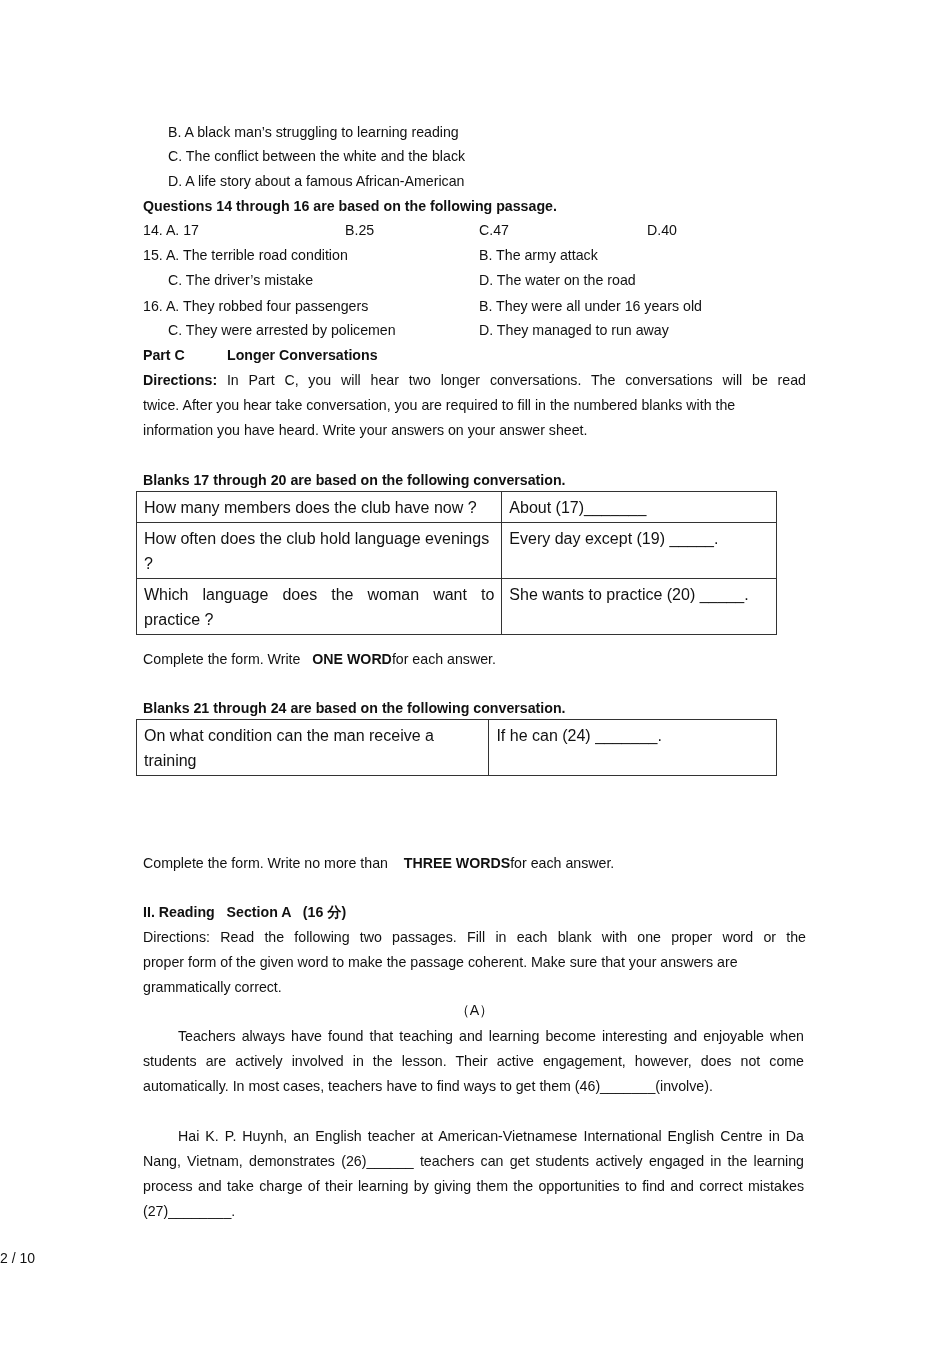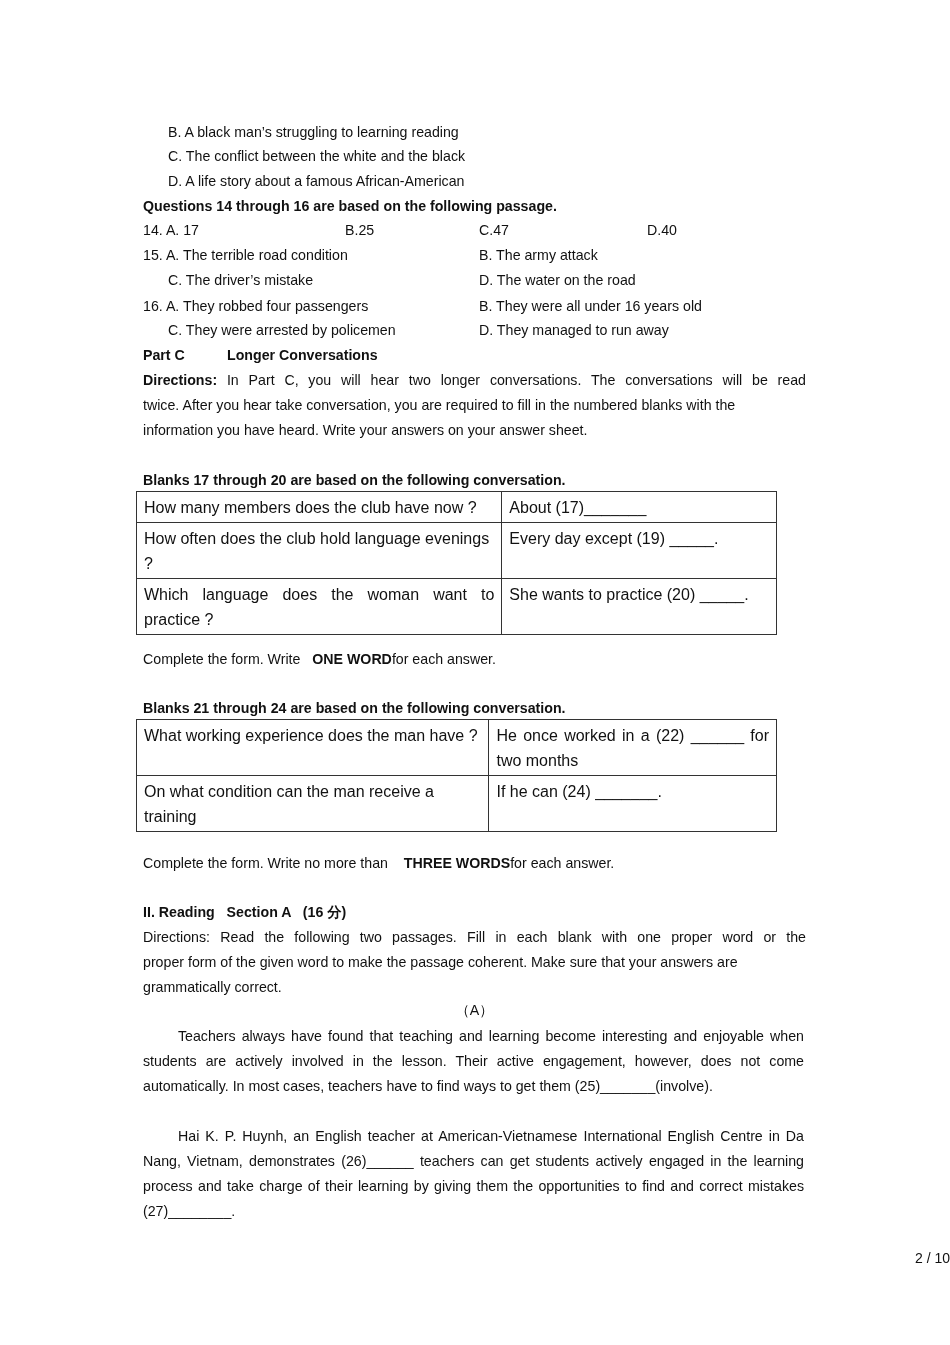--- a/index.html
+++ b/index.html
@@ -16,21 +16,21 @@
     table.form {
       position: absolute; border-collapse: collapse; width: 641px; left: -7px;
       font-size: 16px;
     }
     table.form td {
       border: 1px solid #333; padding: 3px 7px 2px 7px; vertical-align: top; line-height: 25px;
     }
     .note { position: absolute; white-space: nowrap; line-height: 20px; }
     .para { position: absolute; width: 661px; line-height: 25px; text-align: justify; }
     .para .first { text-indent: 35px; }
-    .page-num { position: absolute; left: 0; width: 950px; top: 1250px; text-align: right; font-size: 14px; }
+    .page-num { position: absolute; left: 0; width: 950px; top: 1250px; text-align: left; font-size: 14px; }
   </style>
 </head>
 <body>
 
 <div class="page">
 
   <div class="line ind" style="top:2px">B. A black man’s struggling to learning reading</div>
   <div class="line ind" style="top:26px">C. The conflict between the white and the black</div>
   <div class="line ind" style="top:51px">D. A life story about a famous African-American</div>
 
@@ -85,41 +85,37 @@
 
   <div class="line b" style="top:578px;left:0">Blanks 21 through 24 are based on the following conversation.</div>
 
   <table class="form" style="top:599px">
     <colgroup>
         <col style="width:353px">
         <col style="width:288px">
       </colgroup>
     <tbody>
     <tr>
-      <td>What working experience does the man have ?</td>
-      <td style="text-align:justify">He once worked in a (22) ______ for two months</td>
-    </tr>
-    <tr>
       <td>On what condition can the man receive a training</td>
       <td>If he can (24) _______.</td>
     </tr>
   </tbody>
     </table>
 
   <div class="note" style="top:733px;left:0"><span>Complete the form. Write no more than</span>&nbsp;&nbsp;&nbsp;&nbsp;<span class="b">THREE WORDS</span><span>for each answer.</span></div>
 
   <div class="line b" style="top:782px;left:0;white-space:pre">II. Reading   Section A   (16 分)</div>
 
   <div class="line just" style="top:807px;left:0;width:663px">Directions: Read the following two passages. Fill in each blank with one proper word or the</div>
   <div class="line" style="top:832px;left:0">proper form of the given word to make the passage coherent. Make sure that your answers are</div>
   <div class="line" style="top:857px;left:0">grammatically correct.</div>
 
   <div class="line" style="top:880px;left:0;width:663px;text-align:center">（A）</div>
 
   <div class="para" style="top:904px;left:0">
-    <div class="first">Teachers always have found that teaching and learning become interesting and enjoyable when students are actively involved in the lesson. Their active engagement, however, does not come automatically. In most cases, teachers have to find ways to get them (25)_______(involve).</div>
+    <div class="first">Teachers always have found that teaching and learning become interesting and enjoyable when students are actively involved in the lesson. Their active engagement, however, does not come automatically. In most cases, teachers have to find ways to get them (46)_______(involve).</div>
   </div>
   <div class="para" style="top:1004px;left:0">
     <div class="first">Hai K. P. Huynh, an English teacher at American-Vietnamese International English Centre in Da Nang, Vietnam, demonstrates (26)______ teachers can get students actively engaged in the learning process and take charge of their learning by giving them the opportunities to find and correct mistakes (27)________.</div>
   </div>
 </div>
 
 <div class="page-num">2 / 10</div>
 
 </body></html>

